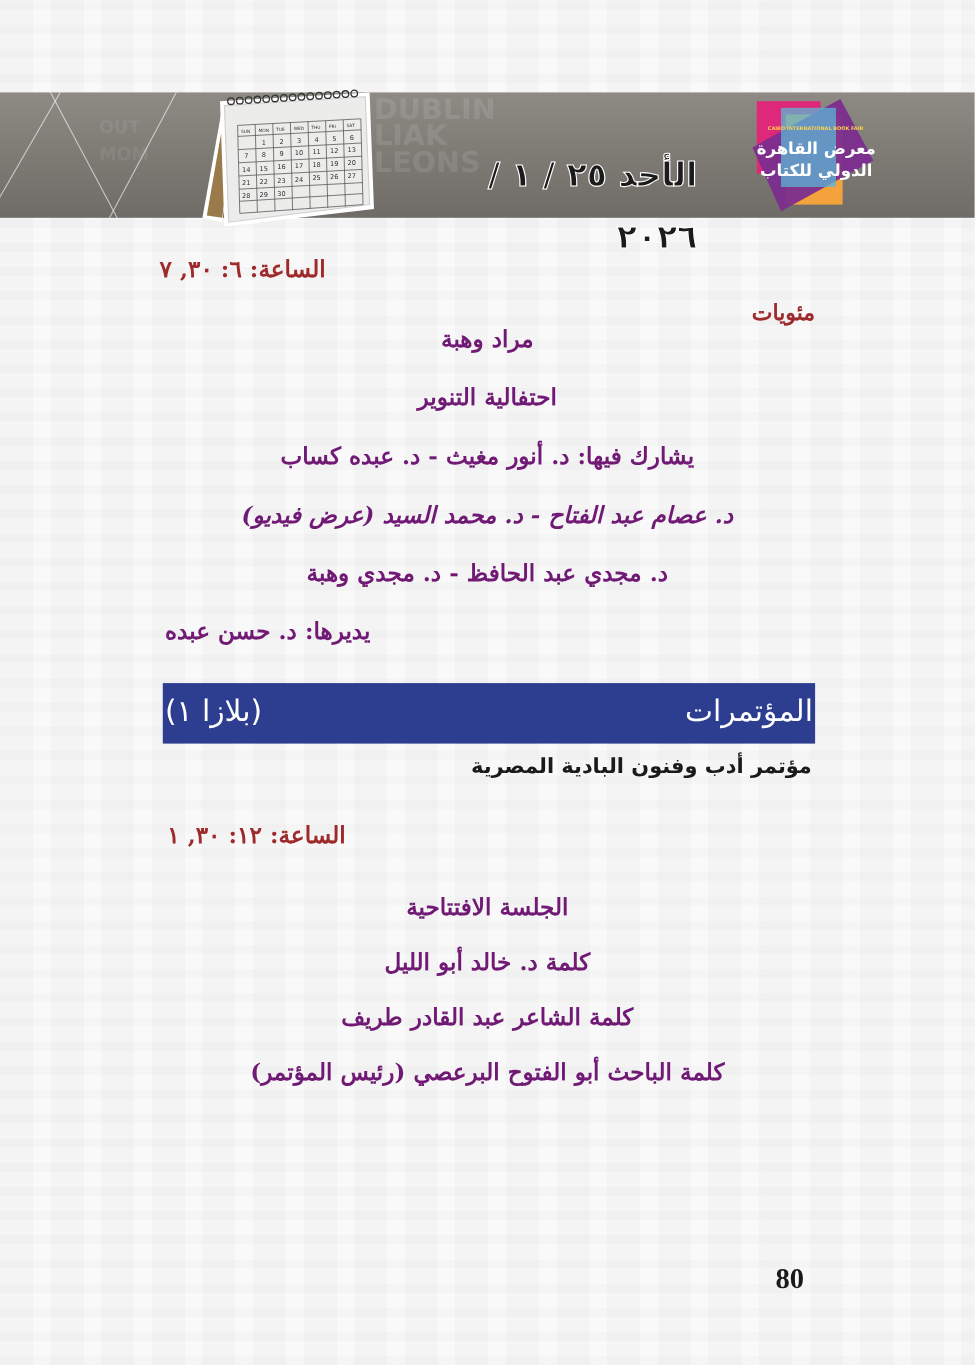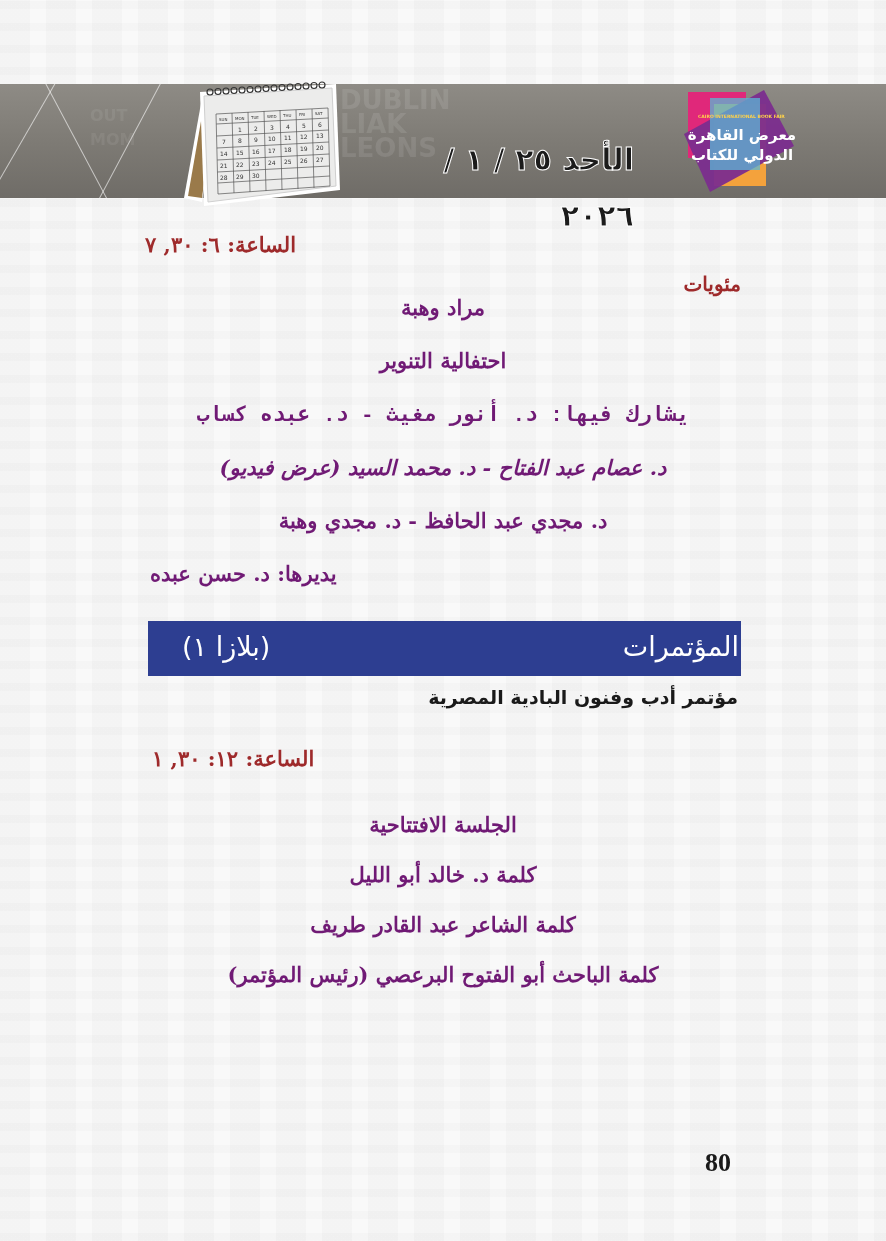--- a/index.html
+++ b/index.html
@@ -71,21 +71,21 @@
       background: #2d3e91;
     }
     .section-bar .sec-title {
       position: absolute; right: 2px; top: 6px;
       color: #ffffff; font-family: "DejaVu Sans", sans-serif;
       font-size: 27px; line-height: 40px;
     }
     .section-bar .sec-loc {
       position: absolute; left: 2px; top: 6px;
       color: #ffffff; font-family: "DejaVu Sans", sans-serif;
-      font-size: 27px; line-height: 40px; margin-left: 32px;
+      font-size: 27px; line-height: 40px;
     }
     .conf-title {
       position: absolute; left: 148px; right: 148px; top: 686px;
       text-align: right; font-family: "DejaVu Sans", sans-serif;
       font-size: 19px; color: #1a1a1a; font-weight: 600;
     }
     .time2 {
       position: absolute; left: 152px; top: 746px;
       color: #9e2a2b; font-size: 21px; font-weight: bold;
     }
@@ -209,21 +209,21 @@
 
 <div class="content">
 
   <div class="row-title">
     <span class="venue">مئويات</span>
     <span class="time">الساعة: ٦: ٣٠, ٧</span>
   </div>
 
   <div class="line" style="top:295px;">مراد وهبة</div>
   <div class="line" style="top:348px;">احتفالية التنوير</div>
-  <div class="line" style="top:402px;font-family:Liberation Mono, monospace;">يشارك فيها: د. أنور مغيث - د. عبده كساب</div>
+  <div class="line" style="top:402px;">يشارك فيها: د. أنور مغيث - د. عبده كساب</div>
   <div class="line" style="top:455px;font-style:italic;">د. عصام عبد الفتاح - د. محمد السيد (عرض فيديو)</div>
   <div class="line" style="top:508px;">د. مجدي عبد الحافظ - د. مجدي وهبة</div>
   <div class="line rightish" style="top:561px; left:150px; right:auto; direction:rtl;">يديرها: د. حسن عبده</div>
 
   <div class="section-bar">
     <span class="sec-title">المؤتمرات</span>
     <span class="sec-loc">(بلازا ١)</span>
   </div>
 
   <div class="conf-title">مؤتمر أدب وفنون البادية المصرية</div>

